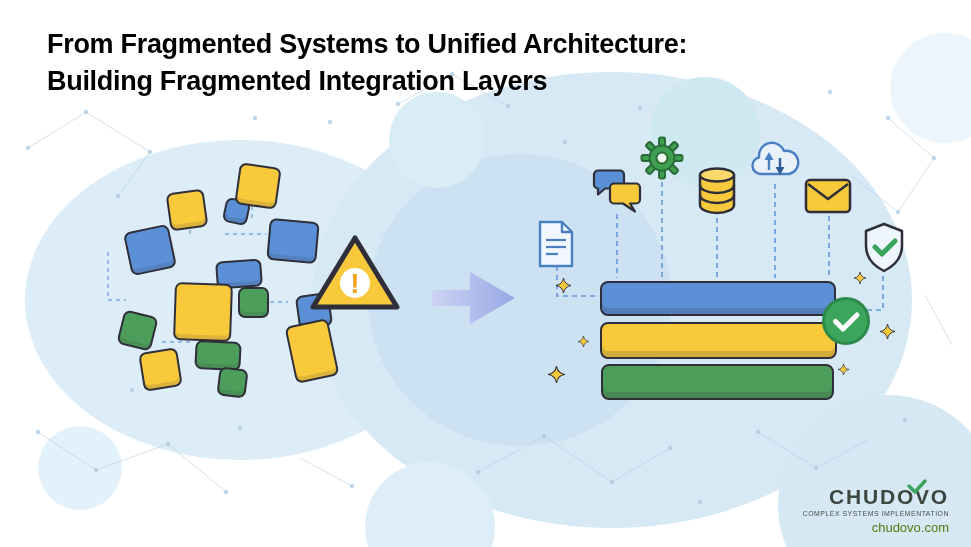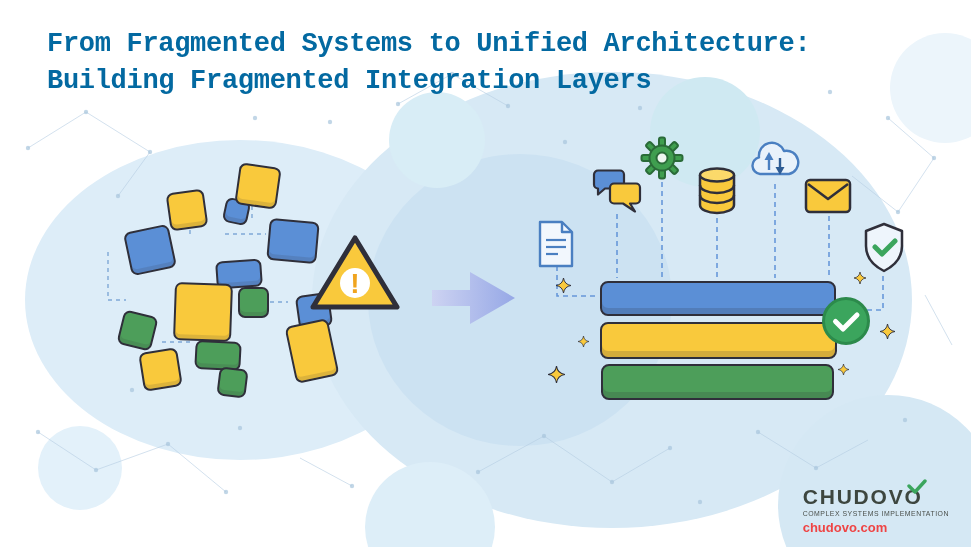--- a/index.html
+++ b/index.html
@@ -1,37 +1,37 @@
 <!DOCTYPE html>
 <html><head>
 <meta charset="utf-8">
 <style>
   html,body{margin:0;padding:0;background:#ffffff;}
   .canvas{position:relative;width:971px;height:547px;background:#ffffff;overflow:hidden;
           font-family:"Liberation Sans",sans-serif;}
   .abs{position:absolute;}
   svg{display:block;}
   
-  .title{position:absolute;left:47px;top:26px;z-index:6;color:#0369a1;font-weight:800;
-         font-size:27px;line-height:37px;letter-spacing:-0.3px;font-family:Liberation Mono, monospace;}
+  .title{position:absolute;left:47px;top:26px;z-index:6;color:#000000;font-weight:800;
+         font-size:27px;line-height:37px;letter-spacing:-0.3px;}
   
   .block{position:absolute;z-index:2;border:2.5px solid #2f2f3a;border-radius:7px;
          box-shadow:inset 0 -4px 0 rgba(47,47,58,.14);}
   .c-blue{background:#5b8fd6;}
   .c-yellow{background:#f9c93c;}
   .c-green{background:#4d9e5a;}
   
   .bar{position:absolute;z-index:2;border:2.5px solid #2f2f3a;border-radius:8px;
        box-shadow:inset 0 -6px 0 rgba(47,47,58,.18);}
   
-  .logo{position:absolute;right:22px;bottom:12px;z-index:6;text-align:left;}
+  .logo{position:absolute;right:22px;bottom:12px;z-index:6;text-align:right;}
   .logo-name{position:relative;font-size:21px;font-weight:800;color:#3d463f;letter-spacing:1.8px;}
   .logo-check{position:absolute;right:22px;top:-6px;}
   .logo-tagline{font-size:6.9px;color:#4a4f4a;letter-spacing:0.52px;margin-top:1px;white-space:nowrap;}
-  .logo-url{font-size:13px;font-weight:700;color:#ef4444;margin-top:3px;}
+  .logo-url{font-size:13px;font-weight:400;color:#4d7c0f;margin-top:3px;}
   .icon{position:absolute;z-index:3;}
   .badge{position:absolute;z-index:4;}
   text{font-family:"Liberation Sans",sans-serif;}
 </style>
 </head>
 <body>
 
 <div class="canvas">
 
   <svg class="abs" style="left:0;top:0;z-index:0" width="971" height="547" viewBox="0 0 971 547">

